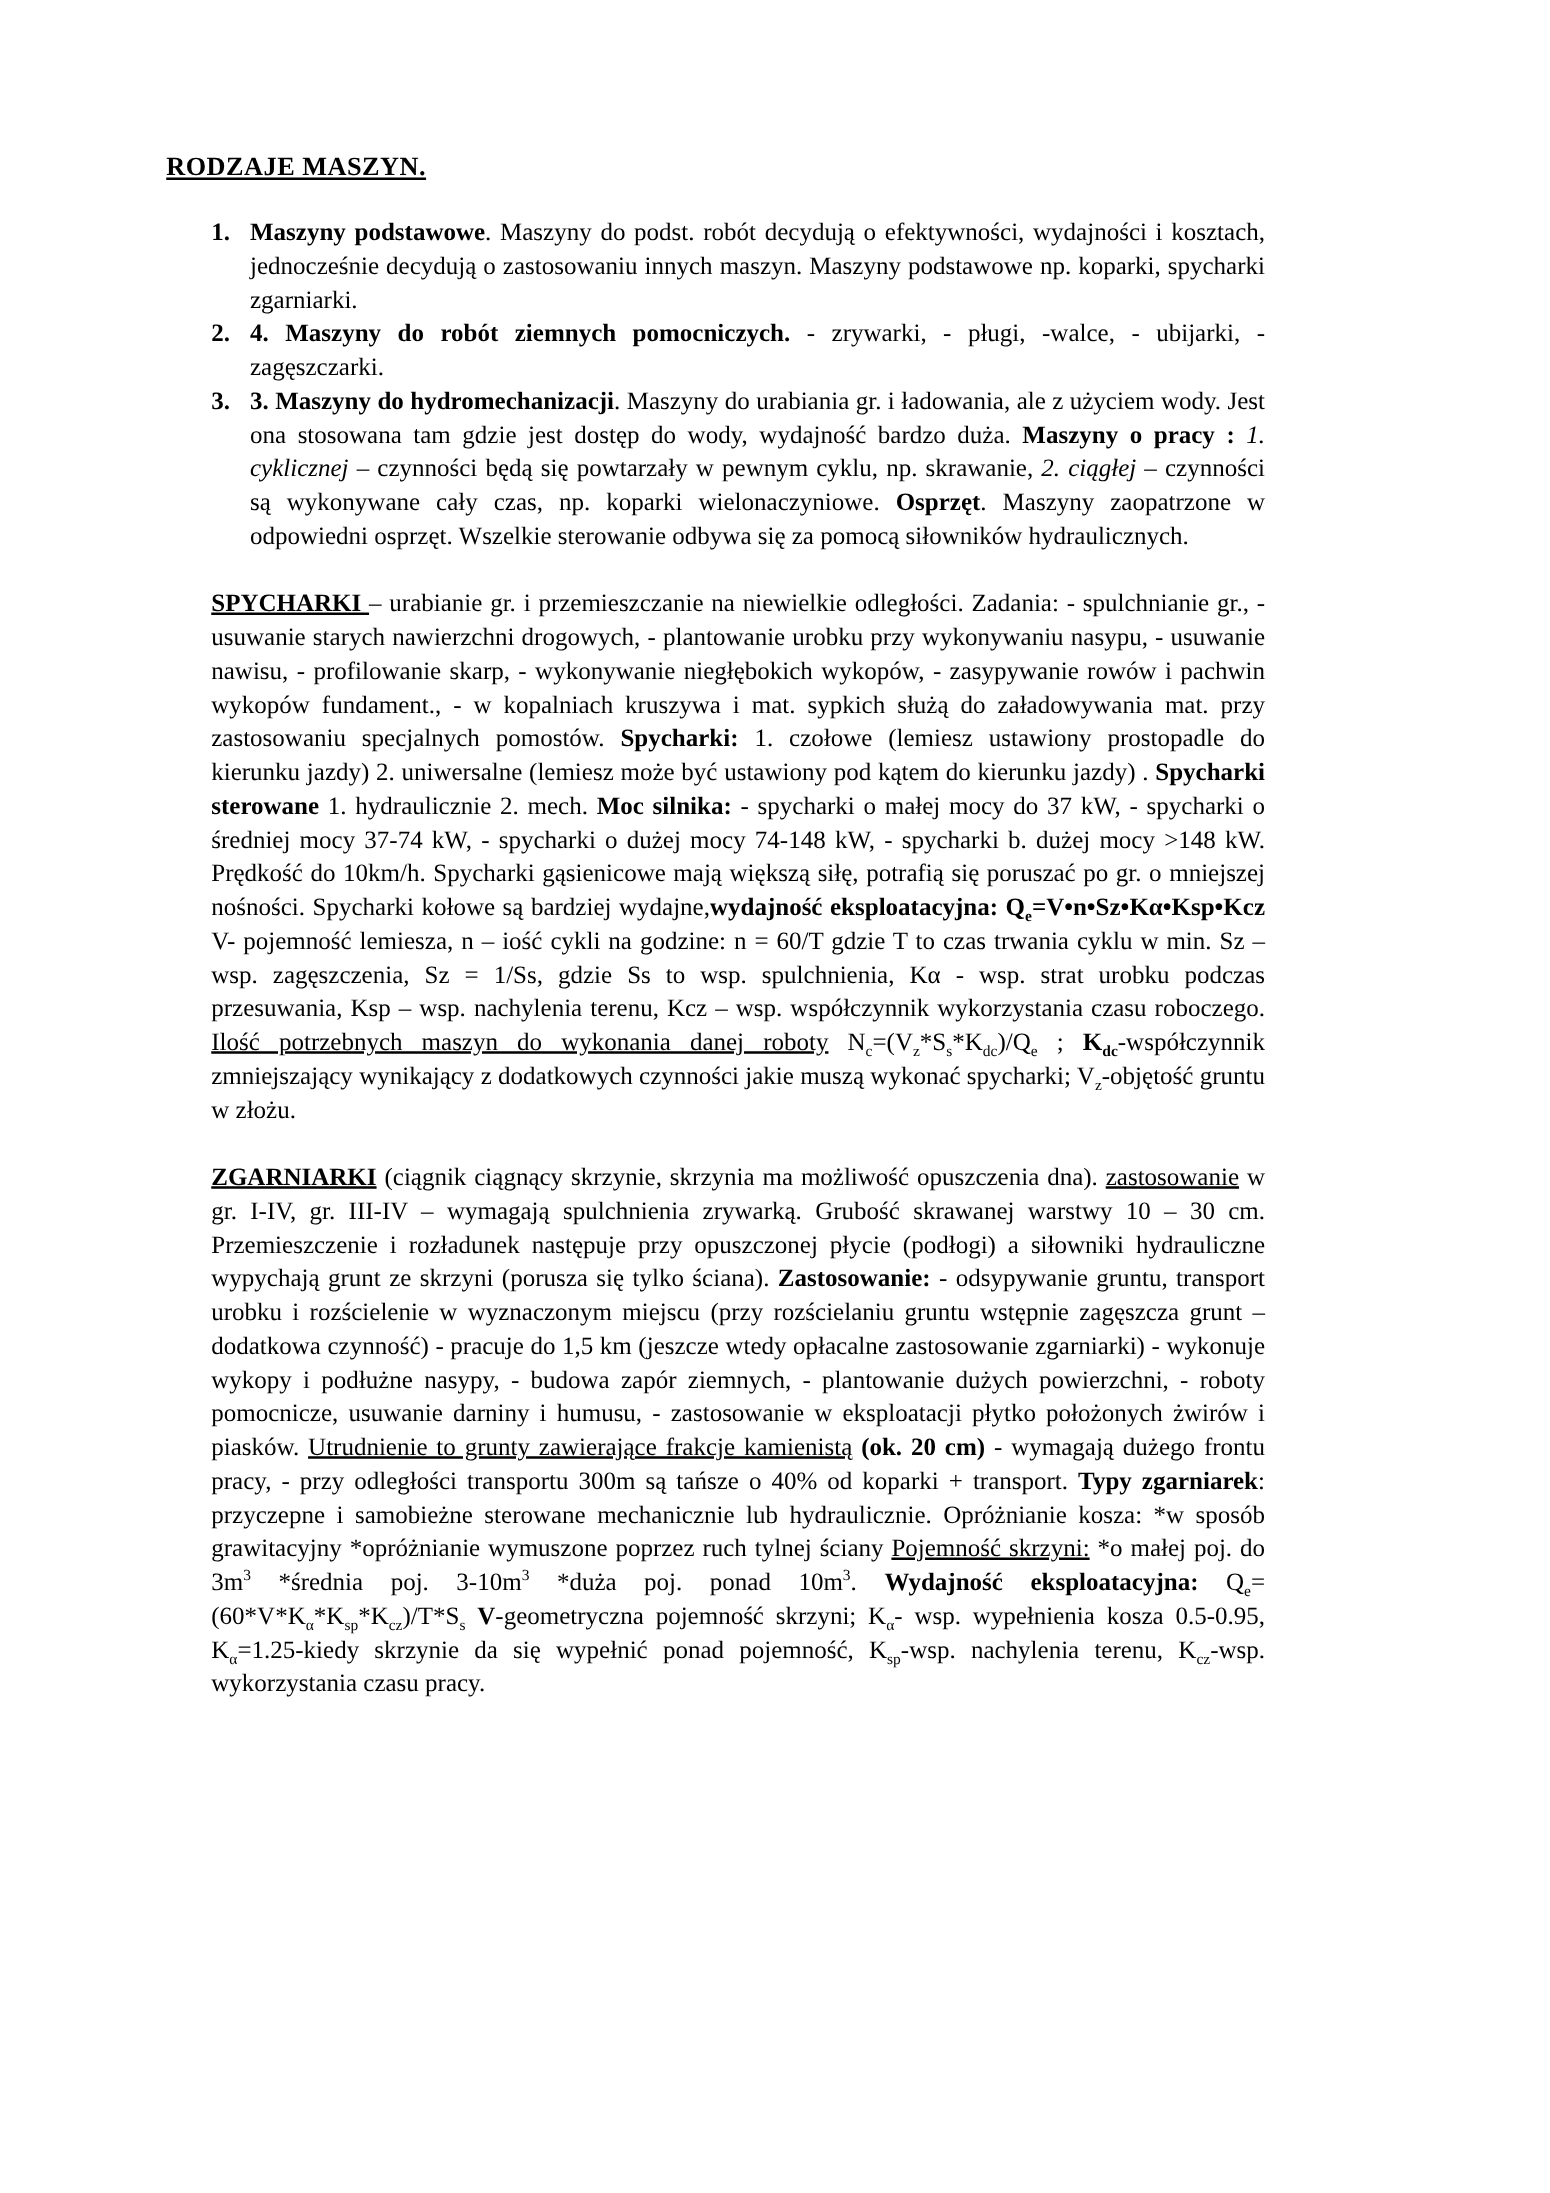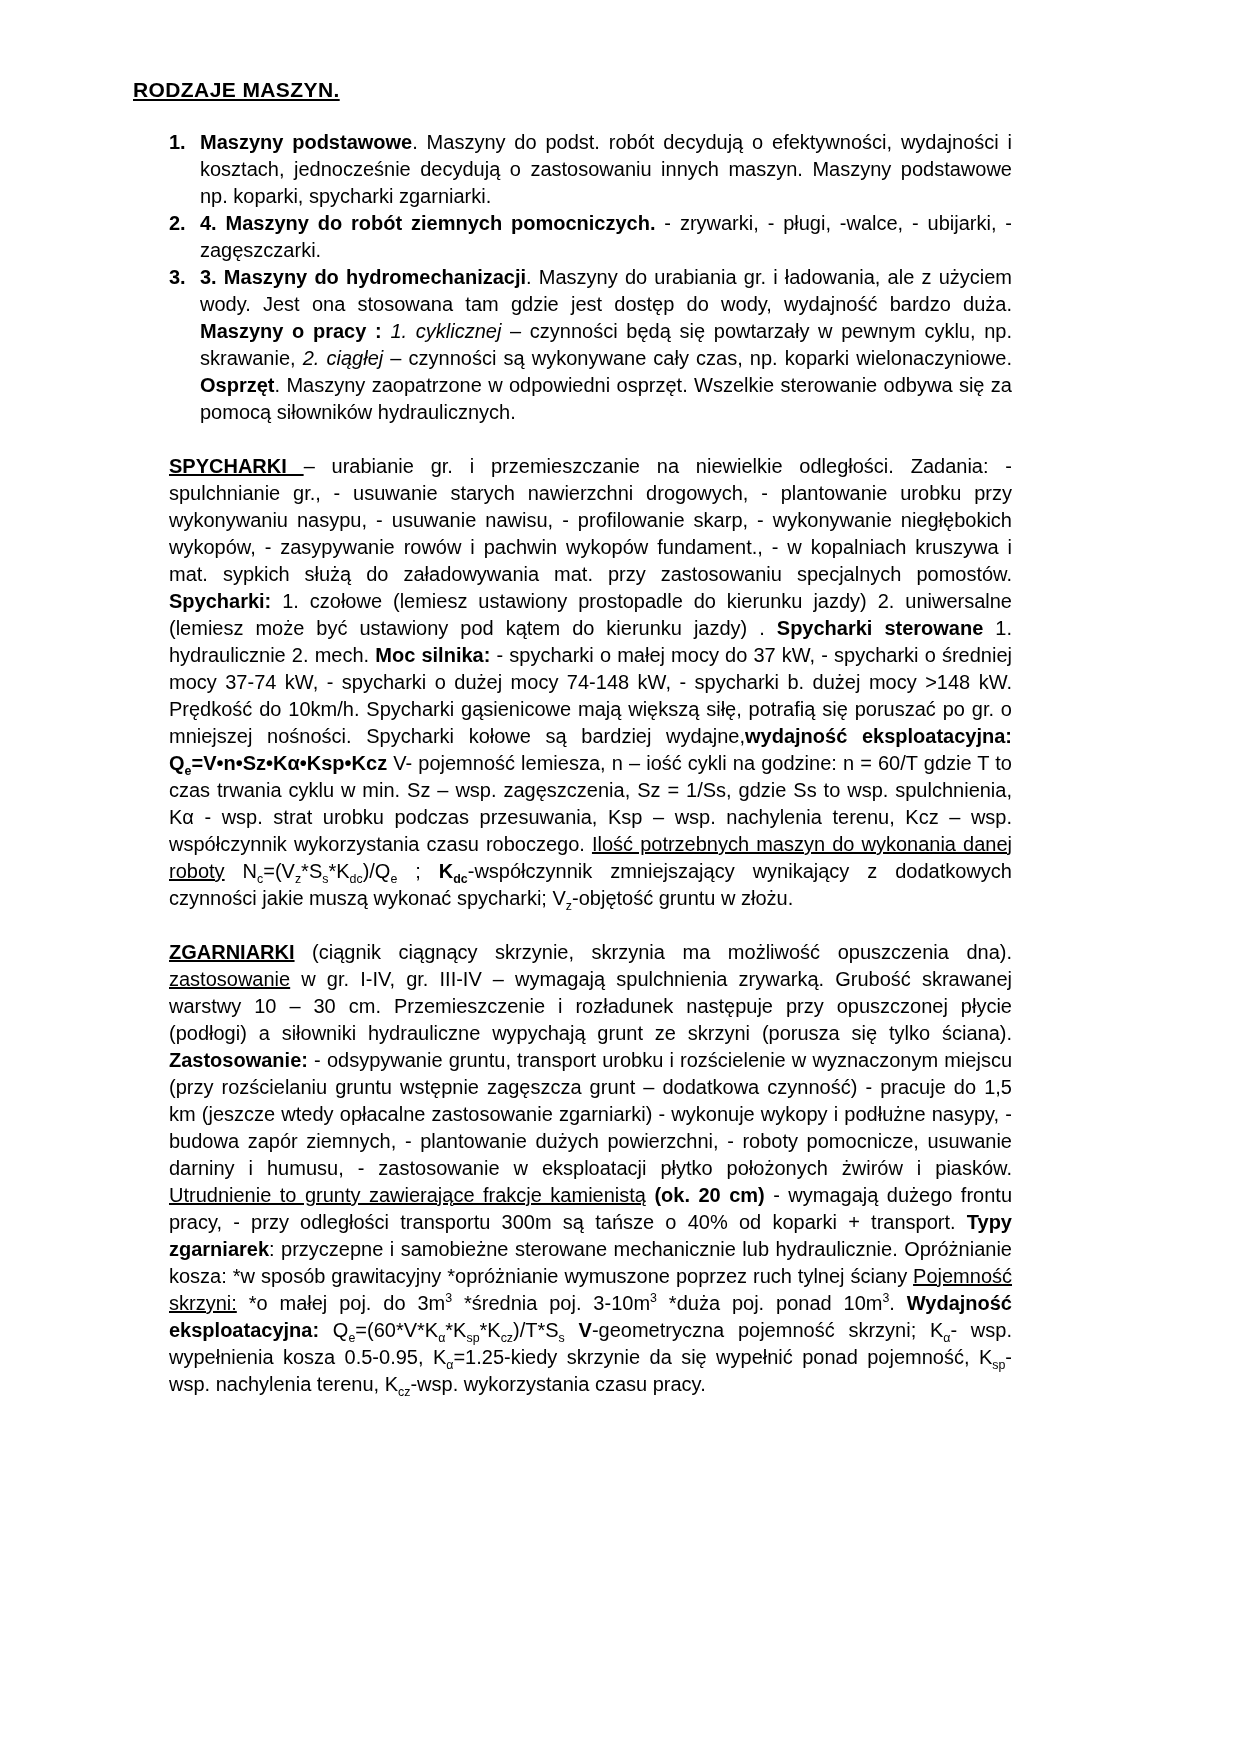--- a/index.html
+++ b/index.html
@@ -7,24 +7,24 @@
     padding: 0;
     background: #ffffff;
   }
   .page {
     position: relative;
     box-sizing: border-box;
     width: 1240px;
     height: 1754px;
     background: #ffffff;
     color: #000000;
-    font-family: Liberation Sans, sans-serif;
+    font-family: Liberation Serif, serif;
     font-size: 20px;
     line-height: 27px;
-    padding: 76px 228px 60px 133px;
+    padding: 120px 228px 60px 133px;
     overflow: hidden;
   }
   .title {
     font-size: 21px;
     font-weight: bold;
     text-decoration: underline;
     margin: 0 0 26px 0;
     letter-spacing: 0.4px;
   }
   .doc-list {

